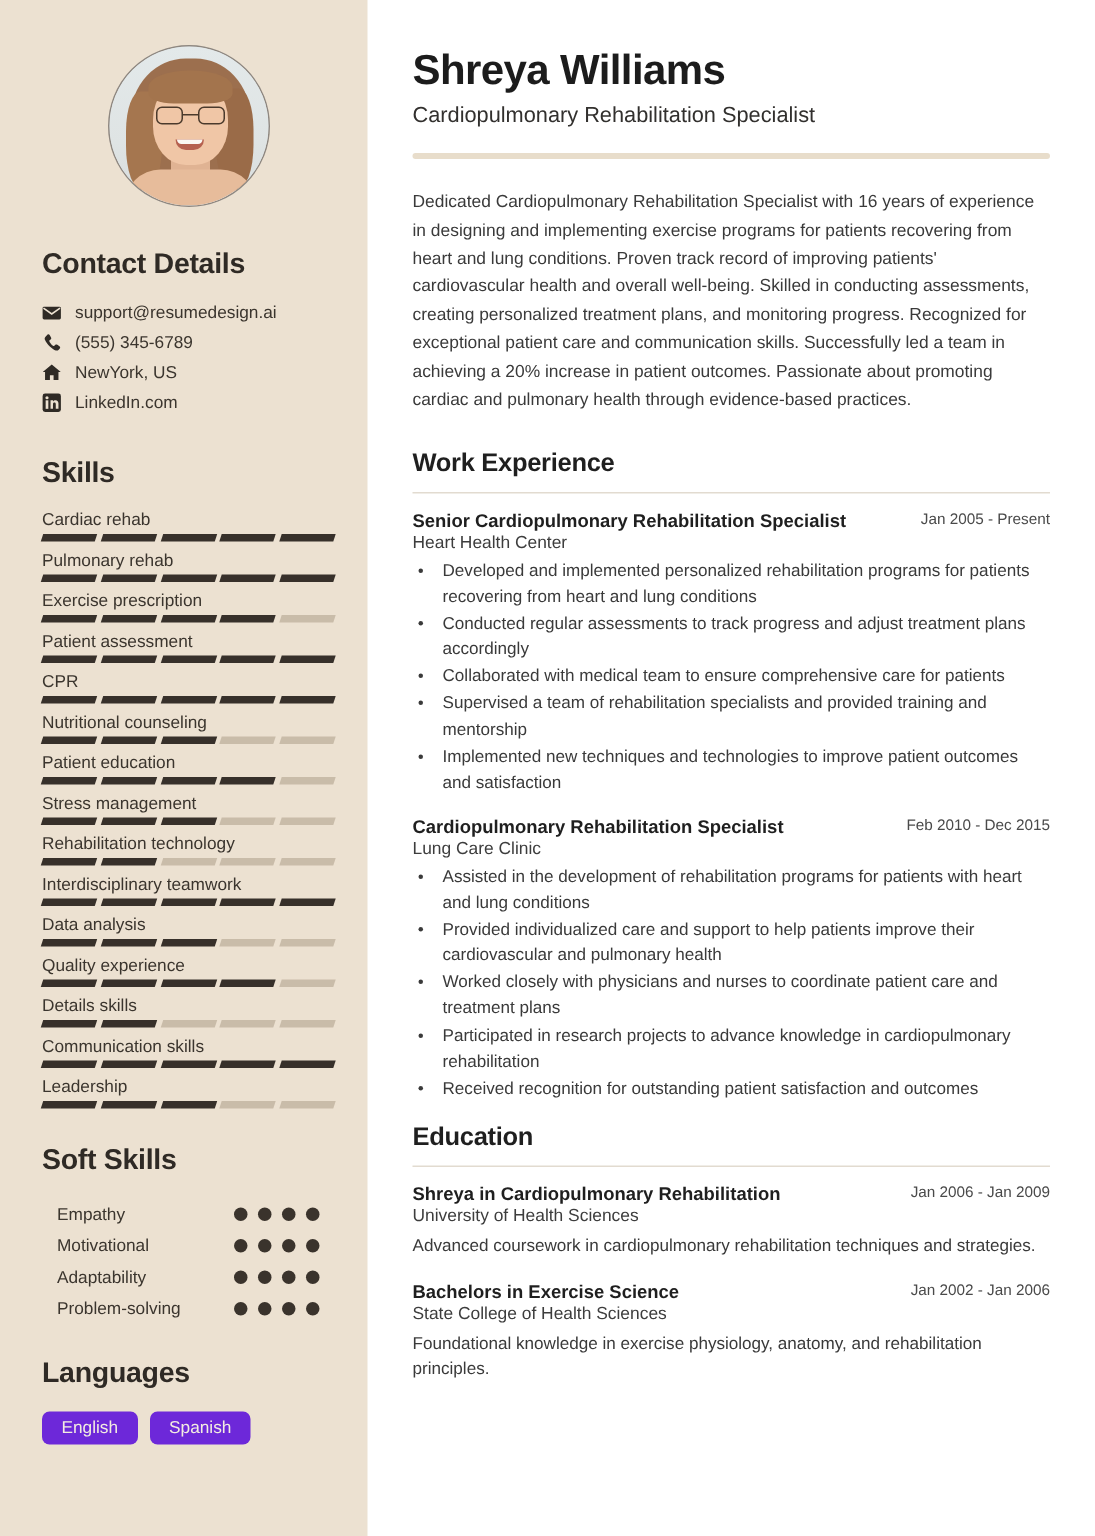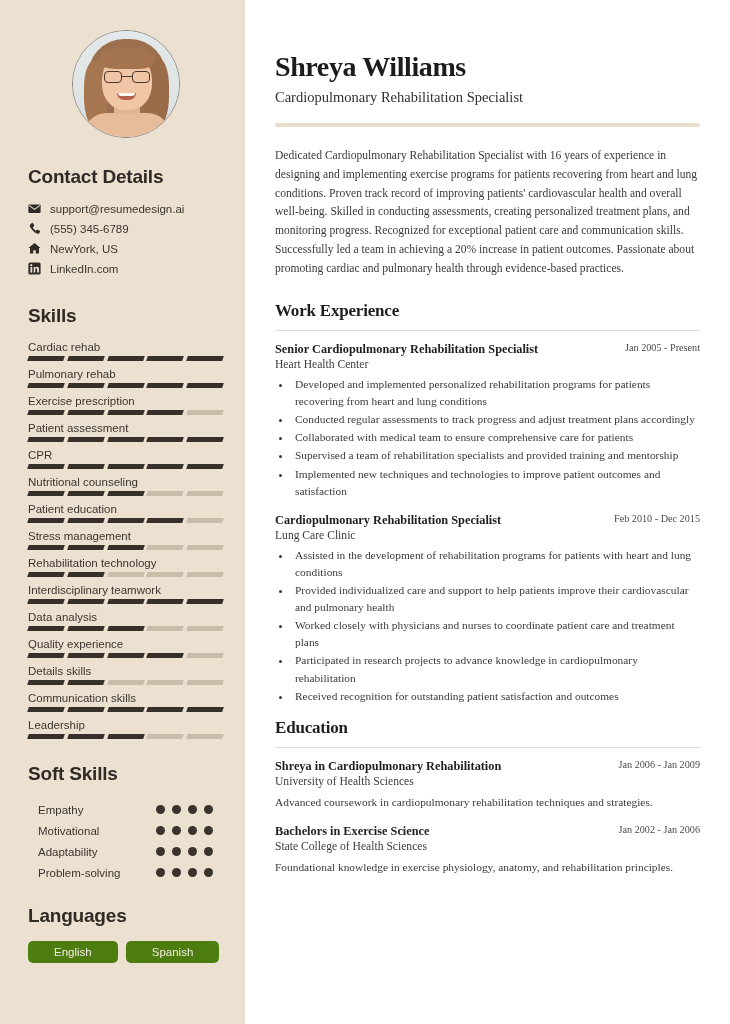--- a/index.html
+++ b/index.html
@@ -129,33 +129,32 @@
   .dot {
     width: 9px;
     height: 9px;
     border-radius: 50%;
     background: #3a332c;
   }
 
   .lang-block { }
   .lang-tags { display: flex; gap: 8px; flex-wrap: wrap; margin-top: 12px; }
   .lang-tag {
-    background: #4d7c0f;
+    background: #6d28d9;
     color: #f3ece1;
     font-size: 11.5px;
-    padding: 5px 26px;
+    padding: 5px 13px;
     border-radius: 5px;
   }
 
   
   .main {
     flex: 1 1 auto;
-    padding: 52px 30px 0 30px;
+    padding: 32px 30px 0 30px;
     overflow: hidden;
-    font-family: Liberation Serif, serif;
   }
 
   .name {
     font-size: 28px;
     font-weight: bold;
     color: #1c1c1c;
     letter-spacing: -0.4px;
     line-height: 1.1;
   }
   .headline {
@@ -186,21 +185,21 @@
   .section-rule {
     height: 1px;
     background: #e2dbd0;
     margin: 9px 0 11px 0;
   }
 
   .entry { margin-bottom: 13px; }
   .entry-head {
     display: flex;
     justify-content: space-between;
-    align-items: flex-start;
+    align-items: center;
     gap: 12px;
   }
   .entry-role {
     font-size: 12.3px;
     font-weight: bold;
     color: #1f1f1f;
   }
   .entry-date {
     font-size: 10.2px;
     color: #4a4a4a;

